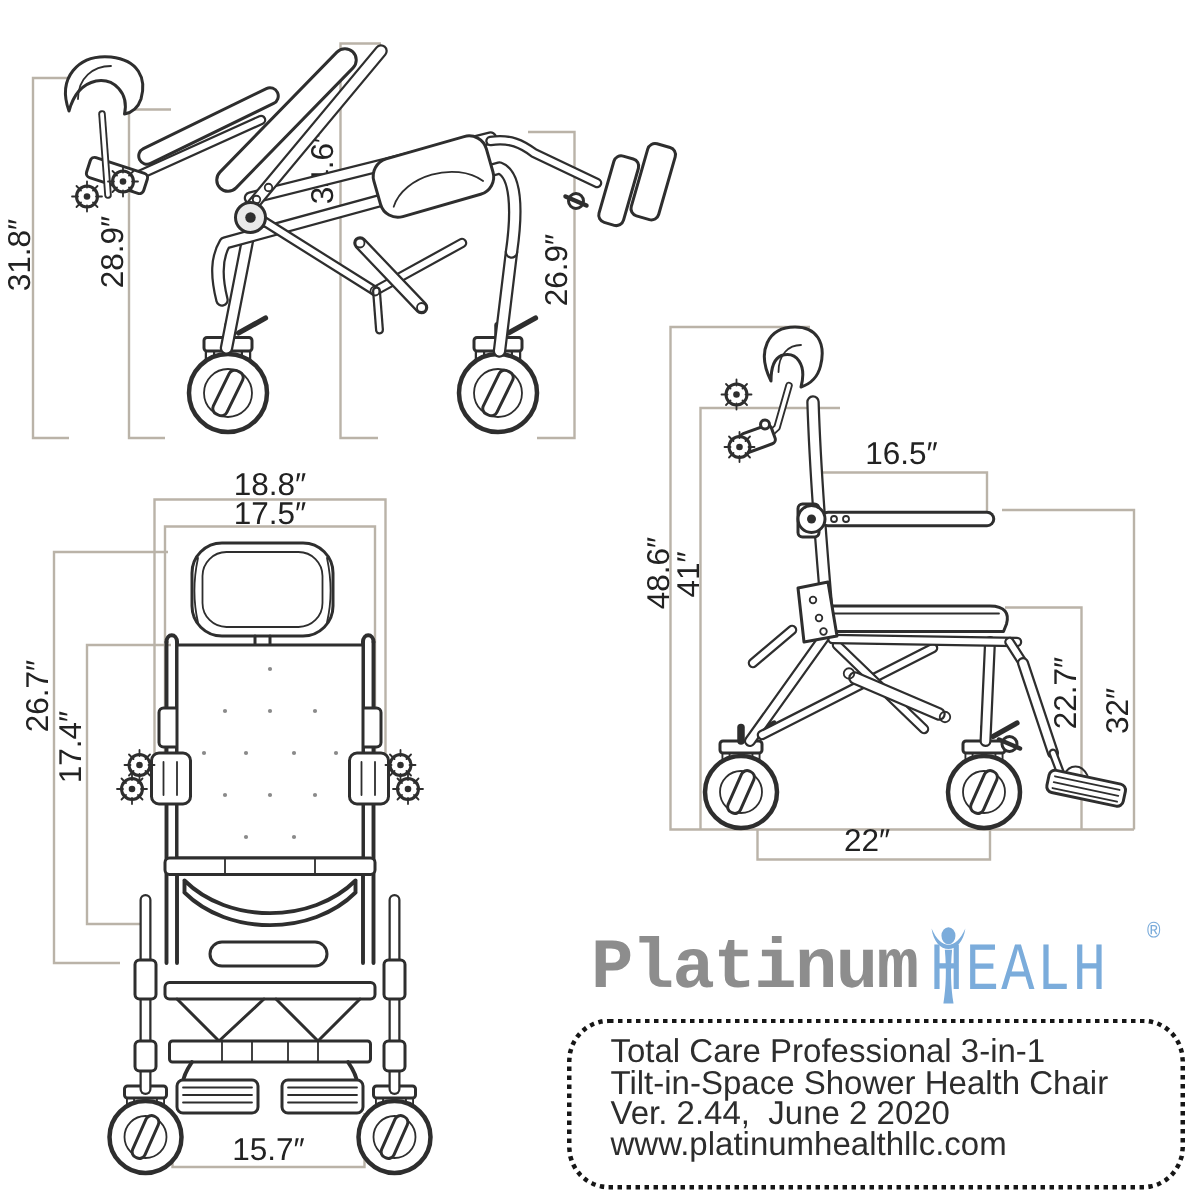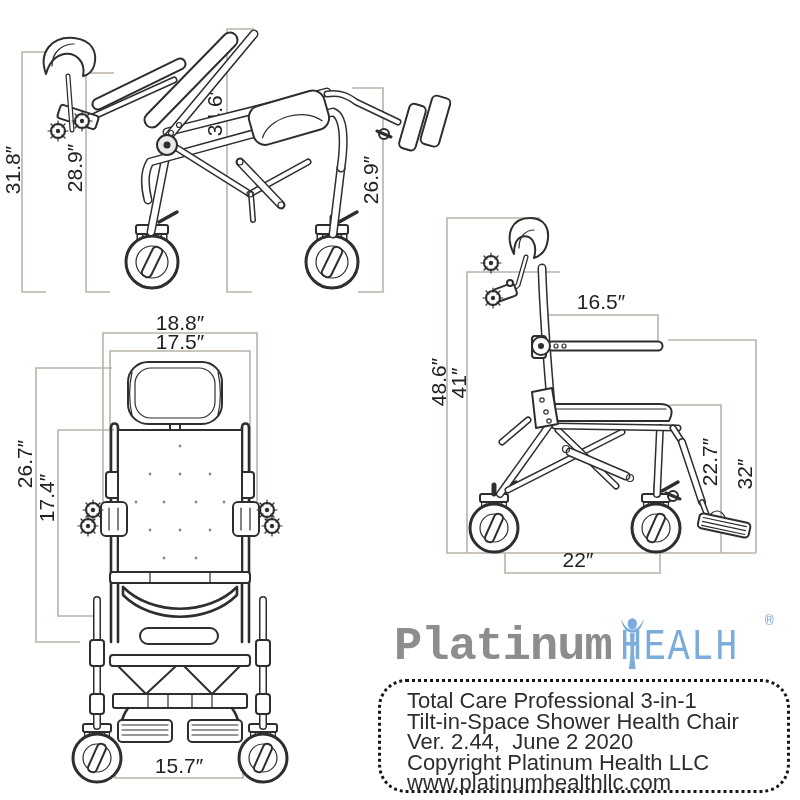--- a/index.html
+++ b/index.html
@@ -363,17 +363,16 @@
       </svg>
       <span>H</span>
     </span>
     <span class="logo-reg">®</span>
   </div>
 
   <div class="info-box">
     <div class="info-line">Total Care Professional 3-in-1</div>
     <div class="info-line">Tilt-in-Space Shower Health Chair</div>
     <div class="info-line">Ver. 2.44,  June 2 2020</div>
-    <div class="info-line">Copyright Platinum Health LLC</div>
     <div class="info-line">www.platinumhealthllc.com</div>
   </div>
 
 </div>
 
 </body></html>

